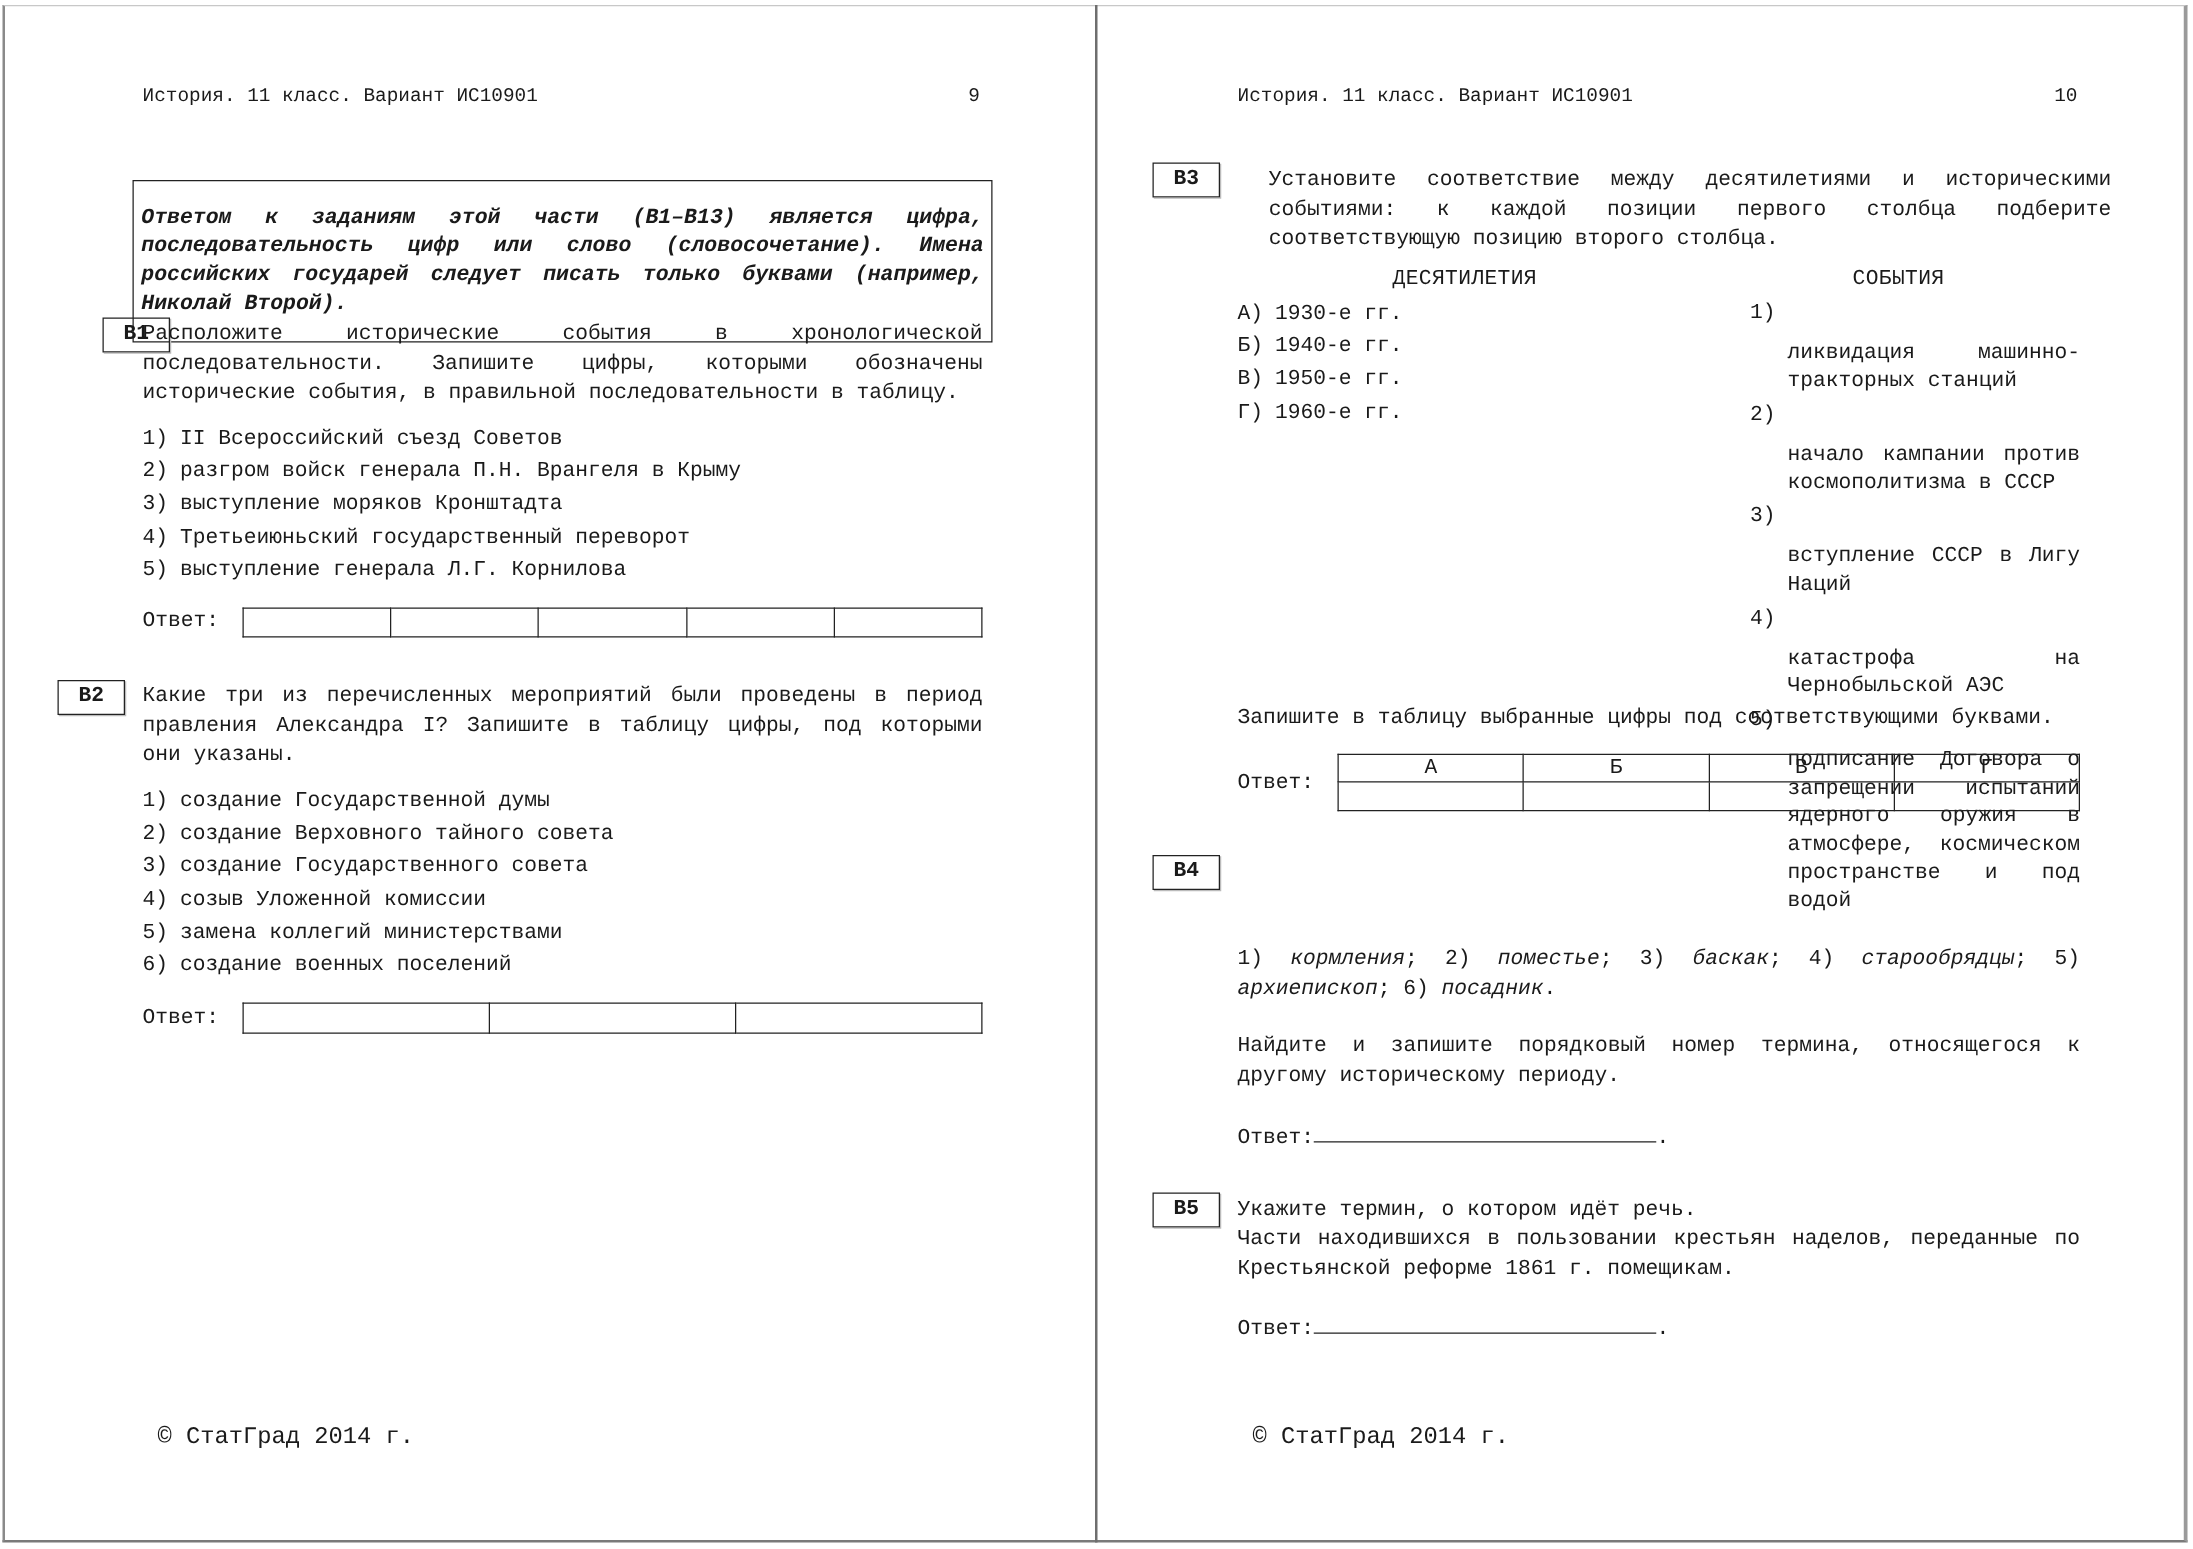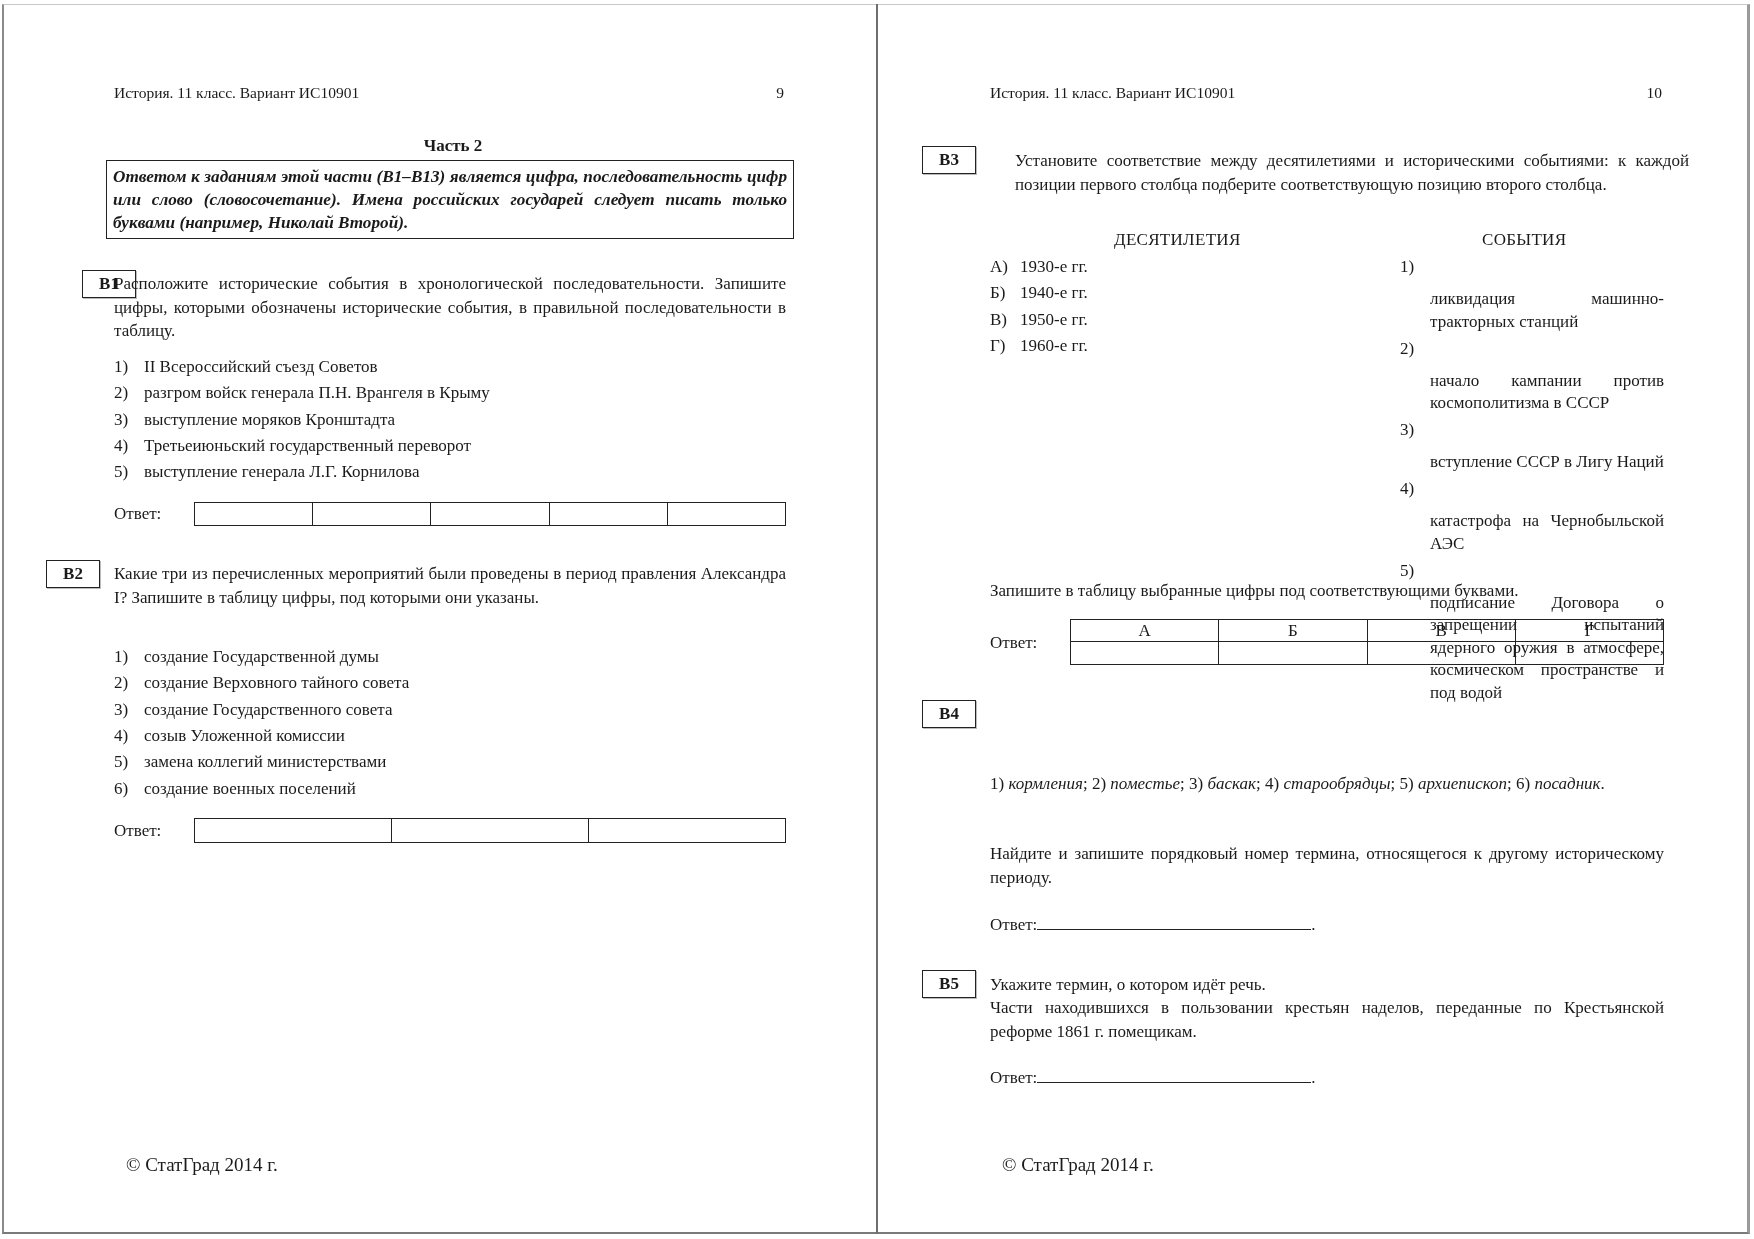--- a/index.html
+++ b/index.html
@@ -24,22 +24,23 @@
       box-sizing: border-box;
     }
     .divider {
       position: absolute;
       left: 876px; top: 4px;
       width: 2px; height: 1230px;
       background: #6e6e6e;
     }
     .page {
       position: absolute;
-      top: 16px;
+      top: 0;
       height: 1007px;
+      font-family: Liberation Mono, monospace;
     }
     .page.left { left: 0; width: 876px; }
     .page.right { left: 878px; width: 876px; }
 
     .running-head {
       position: absolute;
       top: 68px;
       font-size: 15.5px;
     }
     .page-num {
@@ -61,21 +62,21 @@
       font-weight: bold;
       font-size: 17px;
       padding-left: 30px;
       box-sizing: border-box;
     }
     .instruction-box {
       position: absolute;
       left: 106px; top: 144px;
       width: 688px;
       border: 1.5px solid #222;
-      padding: 4px 6px;
+      padding: 18px 6px;
       box-sizing: border-box;
       font-weight: bold;
       font-style: italic;
       font-size: 17.2px;
       line-height: 23px;
       text-align: justify;
       text-align-last: left;
     }
 
     .task-label {
@@ -163,21 +164,20 @@
 </head>
 <body>
 
 <div class="frame"></div>
 <div class="divider"></div>
 
 <div class="page left">
   <div class="running-head">История. 11 класс. Вариант ИС10901</div>
   <div class="page-num">9</div>
 
-  <div class="part-title">Часть 2</div>
   <div class="instruction-box">Ответом к заданиям этой части (В1–В13) является цифра, последовательность цифр или слово (словосочетание). Имена российских государей следует писать только буквами (например, Николай Второй).</div>
 
   <div class="task-label" style="left:46px; top:254px;margin-left:36px;">В1</div>
   <div class="task-text" style="left:114px; top:256px; width:672px;">Расположите исторические события в хронологической последовательности. Запишите цифры, которыми обозначены исторические события, в правильной последовательности в таблицу.</div>
   <ul class="list" style="left:114px; top:338px; width:672px;">
     <li>
         <span class="num">1)</span>
         <span>II Всероссийский съезд Советов</span>
       </li>
     <li>

